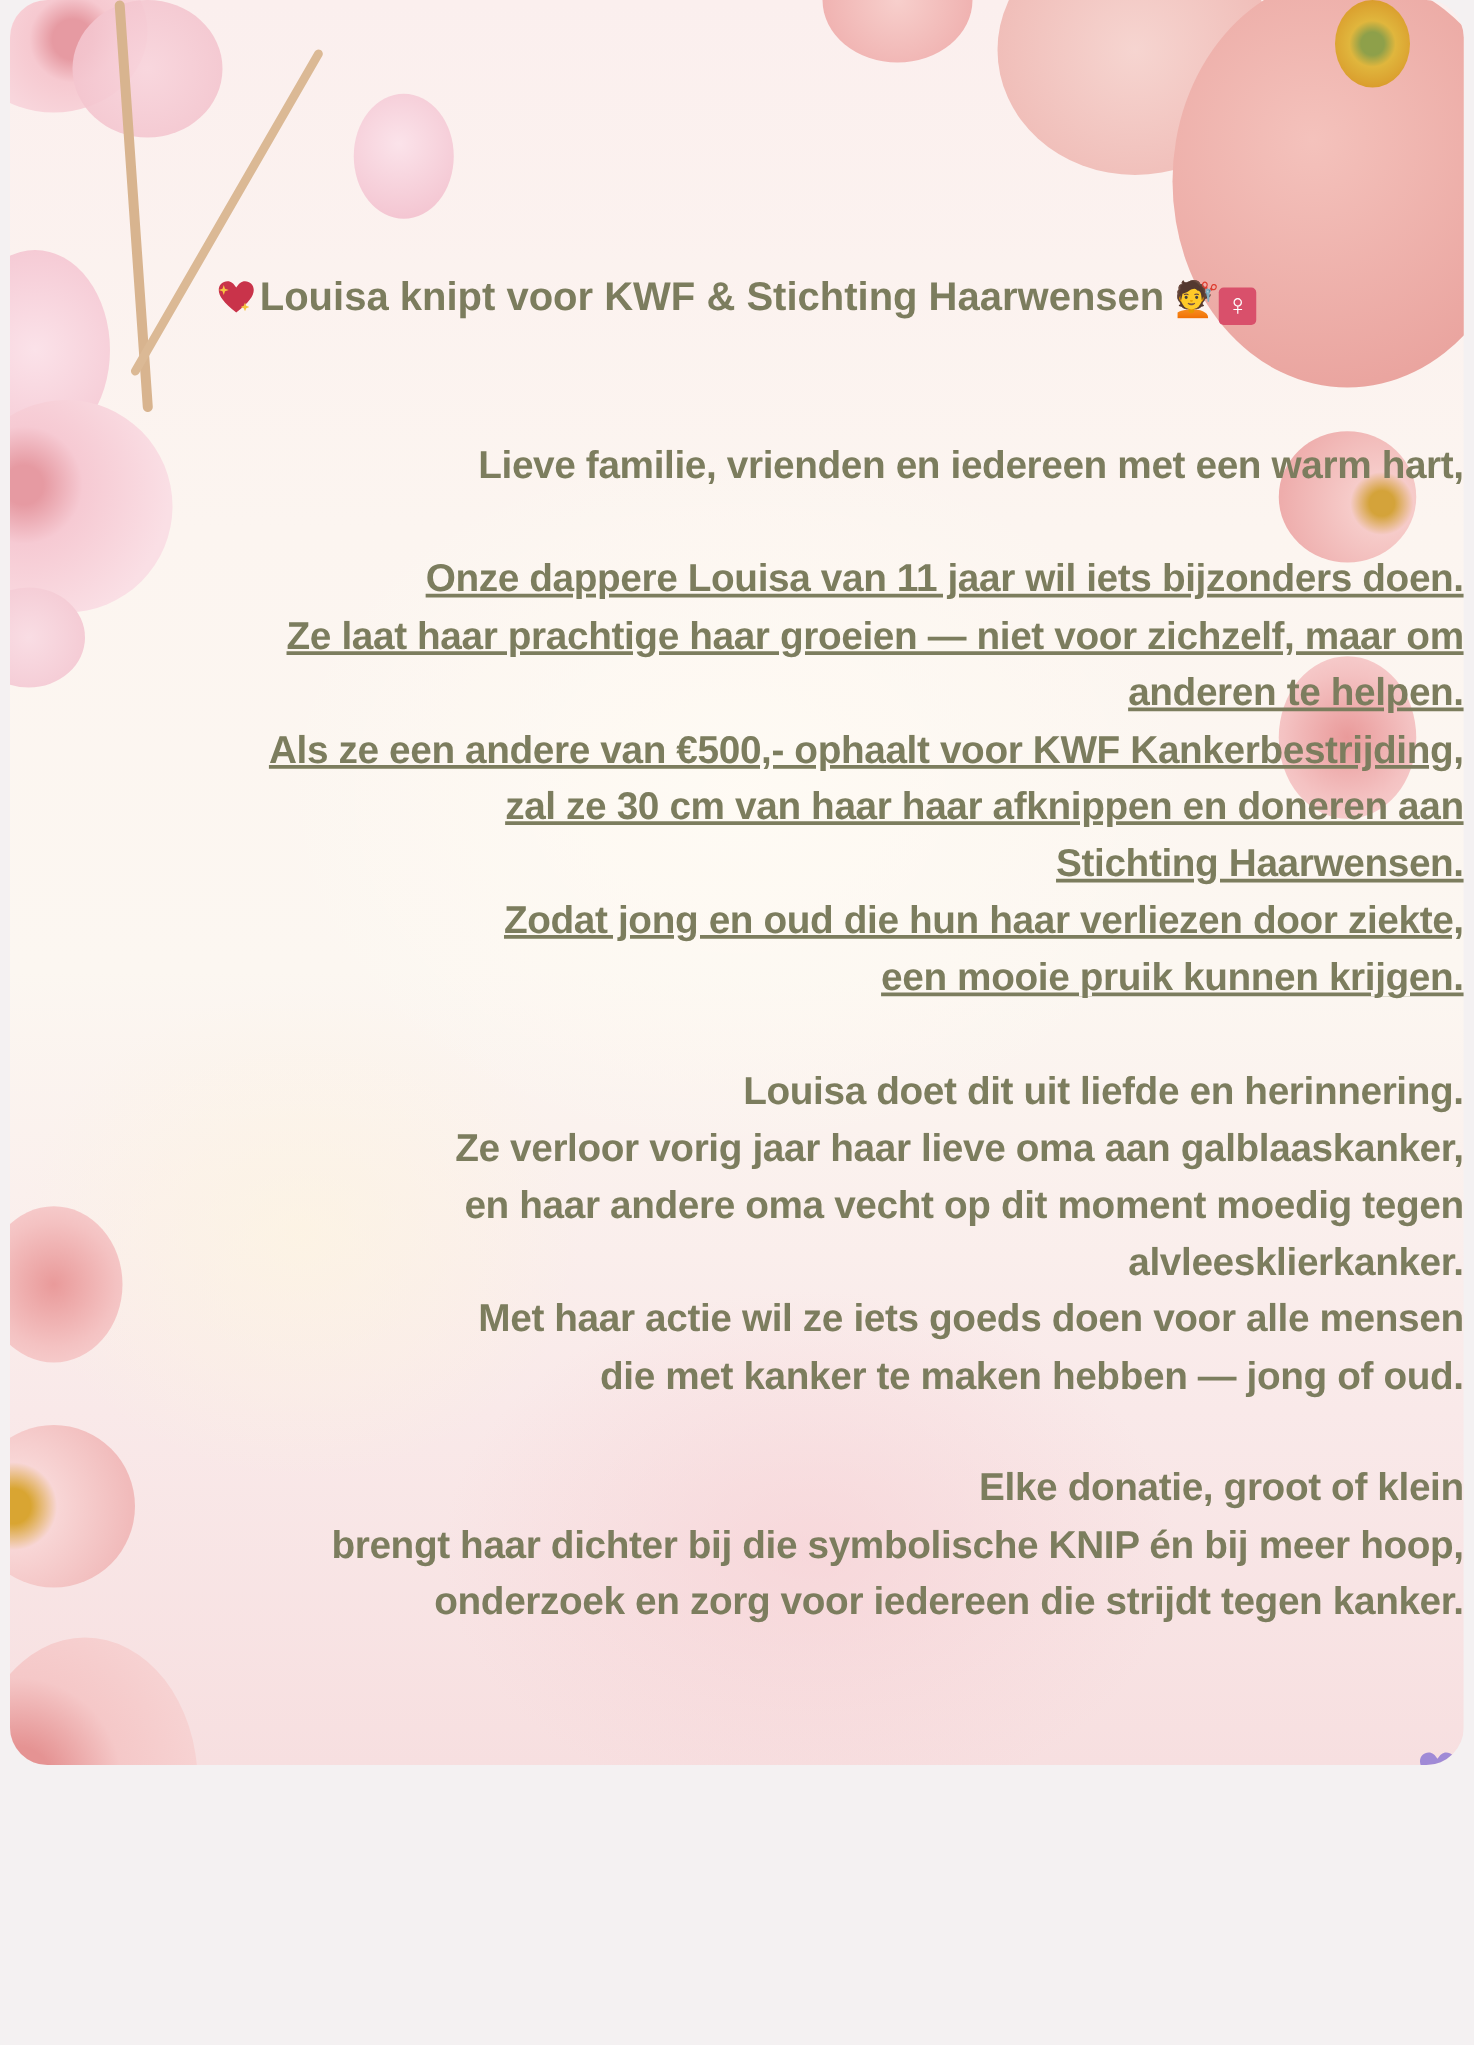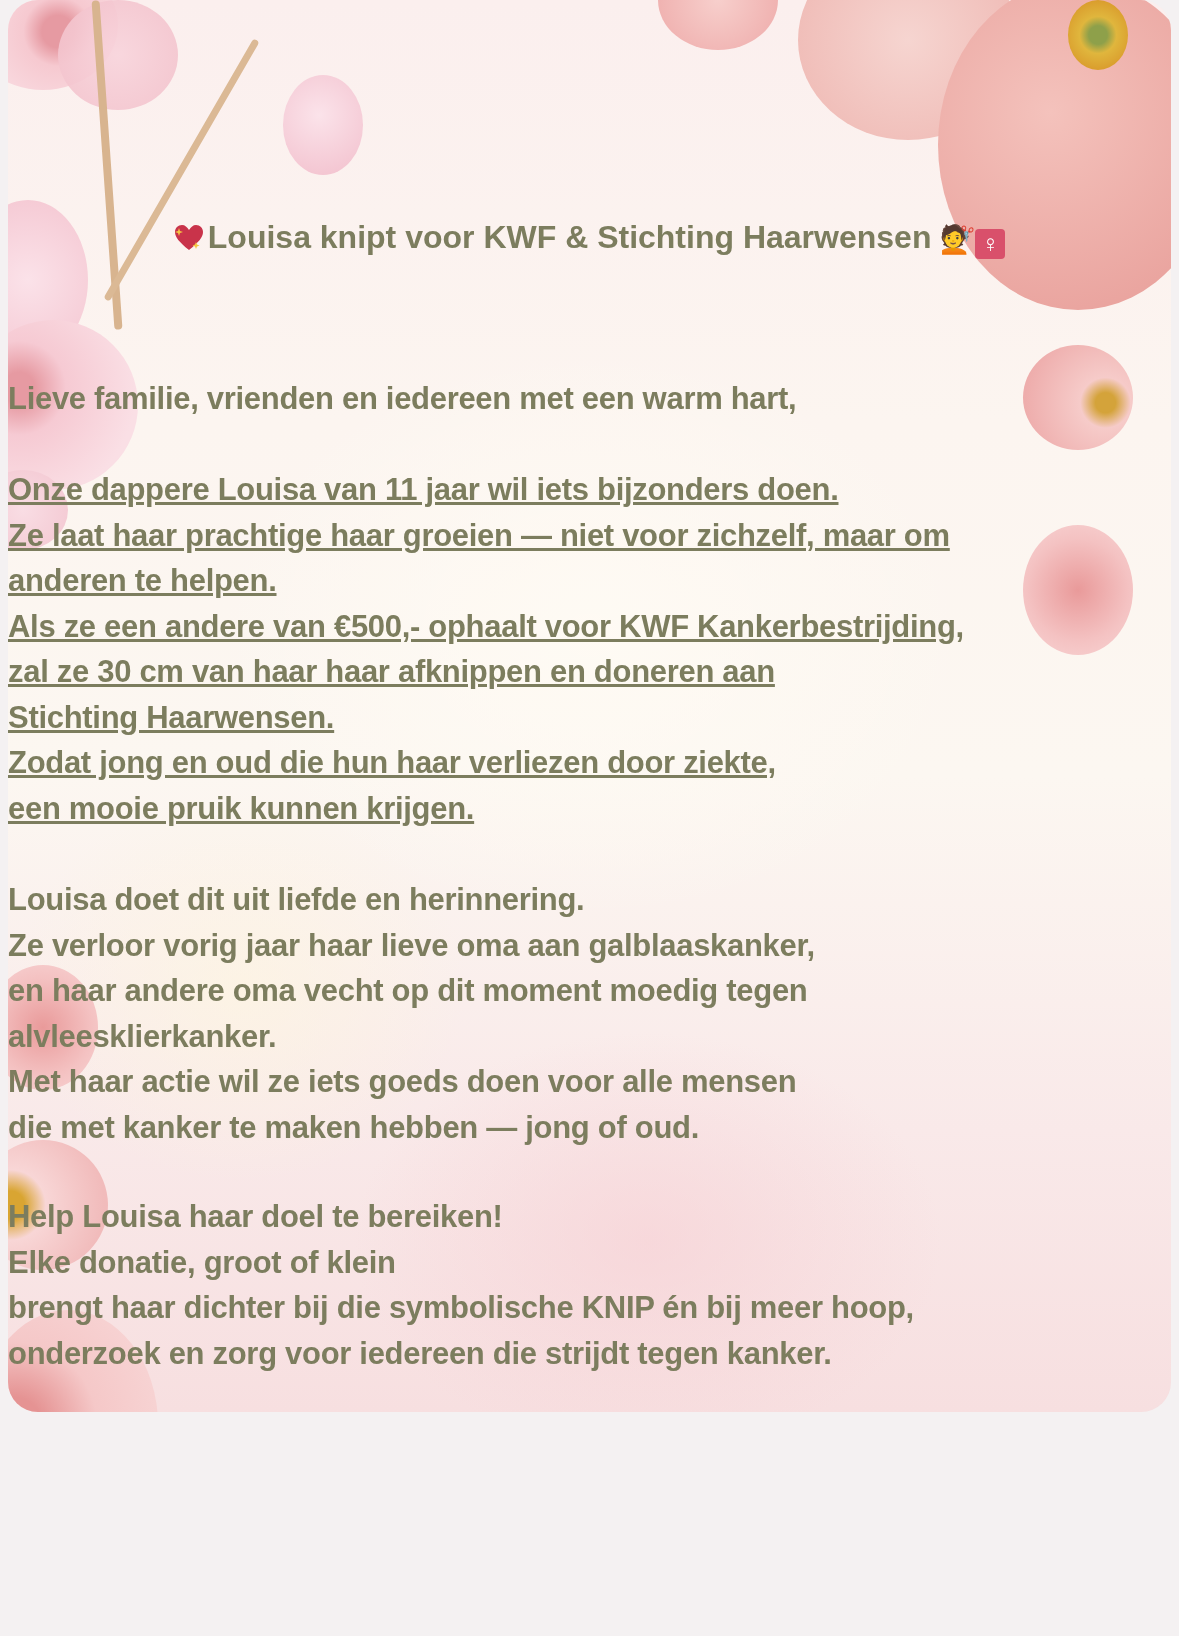--- a/index.html
+++ b/index.html
@@ -6,21 +6,21 @@
   body { width:1179px; height:1636px; background:#f4f1f2; position:relative; overflow:hidden;
          font-family:"Liberation Sans", "DejaVu Sans", sans-serif; }
   .card { position:absolute; left:8px; top:0; width:1163px; height:1412px; border-radius:30px; overflow:hidden;
           background:
             radial-gradient(ellipse 420px 300px at 55% 88%, rgba(246,205,210,0.55), transparent 70%),
             radial-gradient(ellipse 500px 380px at 50% 45%, rgba(255,251,244,0.9), transparent 75%),
             radial-gradient(ellipse 300px 260px at 20% 70%, rgba(253,245,225,0.7), transparent 75%),
             linear-gradient(180deg, #fbefee 0%, #fcf5f0 30%, #fcf7f1 55%, #f9e9e9 80%, #f7dfe0 100%); }
   .deco { position:absolute; pointer-events:none; }
   .petal { position:absolute; border-radius:50%; }
-  .text-block { position:absolute; left:0; width:1163px; text-align:left; color:#7c7d5e; font-weight:bold;margin-top:27px; }
+  .text-block { position:absolute; left:0; width:1163px; text-align:right; color:#7c7d5e; font-weight:bold; }
   .line { display:block; font-size:31px; line-height:45.5px; height:45.5px; white-space:nowrap; letter-spacing:-0.3px; }
   .title { position:absolute; left:0; top:214px; width:1163px; text-align:center; color:#7c7d5e;
            font-weight:bold; font-size:32px; line-height:46px; white-space:nowrap; }
   .emoji { font-size:28px; vertical-align:middle; }
   .heart-red { display:inline-block; width:30px; height:28px; position:relative; vertical-align:-4px; margin-right:4px; }
   .heart-purple { display:inline-block; width:30px; height:28px; position:relative; vertical-align:-3px; margin-right:6px; }
   .qr { position:absolute; left:964px; top:1451px; width:174px; height:169px; background:#4a4b96; border-radius:3px; }
   .qr-inner { position:absolute; left:10px; top:8px; width:154px; height:152px; background:#fdfdff; border-radius:8px; }
   .qr-badge { position:absolute; left:55px; top:62px; width:48px; height:24px; background:#5456a6; border-radius:3px;
               color:#fff; font-size:11px; font-weight:normal; line-height:24px; text-align:left; padding-left:16px; box-sizing:border-box; }
@@ -105,21 +105,20 @@
   <div class="text-block" style="top:850px;">
     <span class="line">Louisa doet dit uit liefde en herinnering.</span>
     <span class="line">Ze verloor vorig jaar haar lieve oma aan galblaaskanker,</span>
     <span class="line">en haar andere oma vecht op dit moment moedig tegen</span>
     <span class="line">alvleesklierkanker.</span>
     <span class="line">Met haar actie wil ze iets goeds doen voor alle mensen</span>
     <span class="line">die met kanker te maken hebben — jong of oud.</span>
   </div>
 
   <div class="text-block" style="top:1167px;">
-    <span class="line">Help Louisa haar doel te bereiken!</span>
     <span class="line">Elke donatie, groot of klein</span>
     <span class="line">brengt haar dichter bij die symbolische KNIP én bij meer hoop,</span>
     <span class="line">onderzoek en zorg voor iedereen die strijdt tegen kanker.</span>
   </div>
 
   <div class="text-block" style="top:1393px;">
     <span class="line">
       <span class="heart-purple">
         <svg width="30" height="28" viewBox="0 0 30 28">
           <path d="M15 26 C5 18 1 13 1 8 C1 4 4 1 8 1 C11 1 13 3 15 6 C17 3 19 1 22 1 C26 1 29 4 29 8 C29 13 25 18 15 26Z" fill="#a08ad6"></path>

